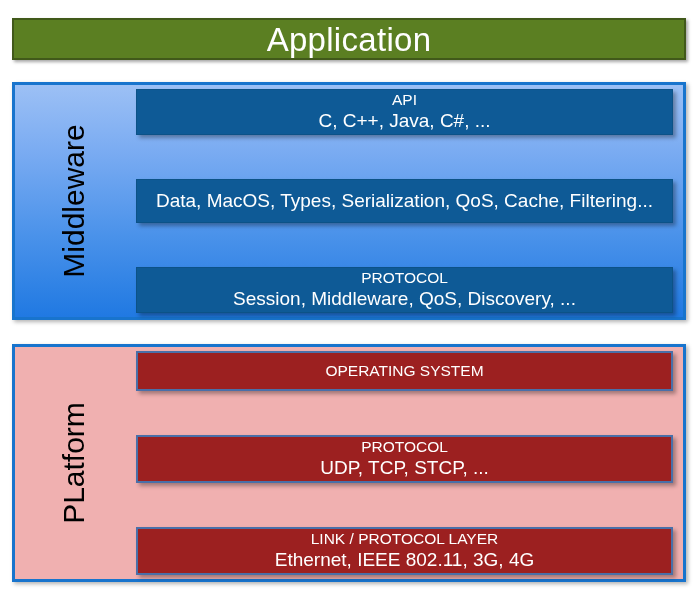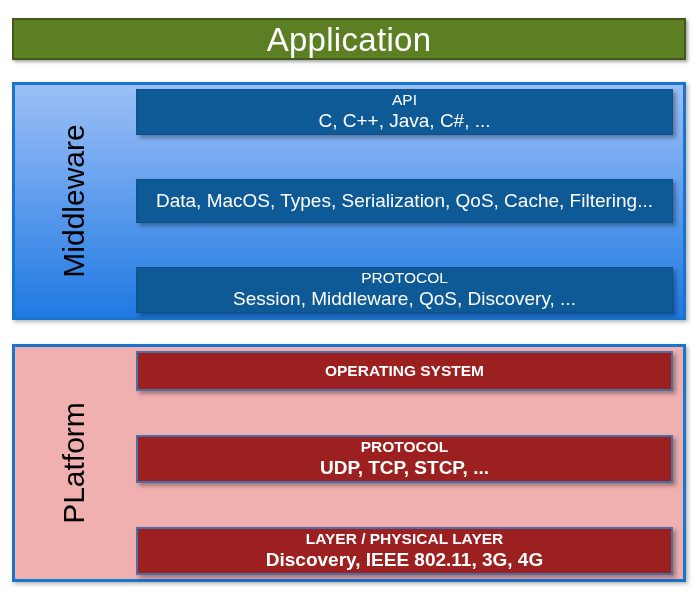--- a/index.html
+++ b/index.html
@@ -115,21 +115,20 @@
     background: #0e5a96;
     border: 1px solid #0d5governed;
   }
   .layer-box.blue {
     background: #0e5a96;
     border: 1px solid #0c5287;
   }
   .layer-box.red {
     background: #9c2020;
     border: 2px solid #4a6fa8;
-    font-weight: bold;
   }
 
   .layer-title {
     color: #ffffff;
     font-size: 15.5px;
     line-height: 1.25;
     white-space: nowrap;
   }
   .layer-sub {
     color: #ffffff;
@@ -185,20 +184,20 @@
       <div class="layer-box red">
         <div class="layer-title">OPERATING SYSTEM</div>
       </div>
 
       <div class="layer-box red">
         <div class="layer-title">PROTOCOL</div>
         <div class="layer-sub">UDP, TCP, STCP, ...</div>
       </div>
 
       <div class="layer-box red">
-        <div class="layer-title">LAYER / PHYSICAL LAYER</div>
-        <div class="layer-sub">Discovery, IEEE 802.11, 3G, 4G</div>
+        <div class="layer-title">LINK / PROTOCOL LAYER</div>
+        <div class="layer-sub">Ethernet, IEEE 802.11, 3G, 4G</div>
       </div>
 
     </div>
   </div>
 
 </div>
 
 </body></html>

